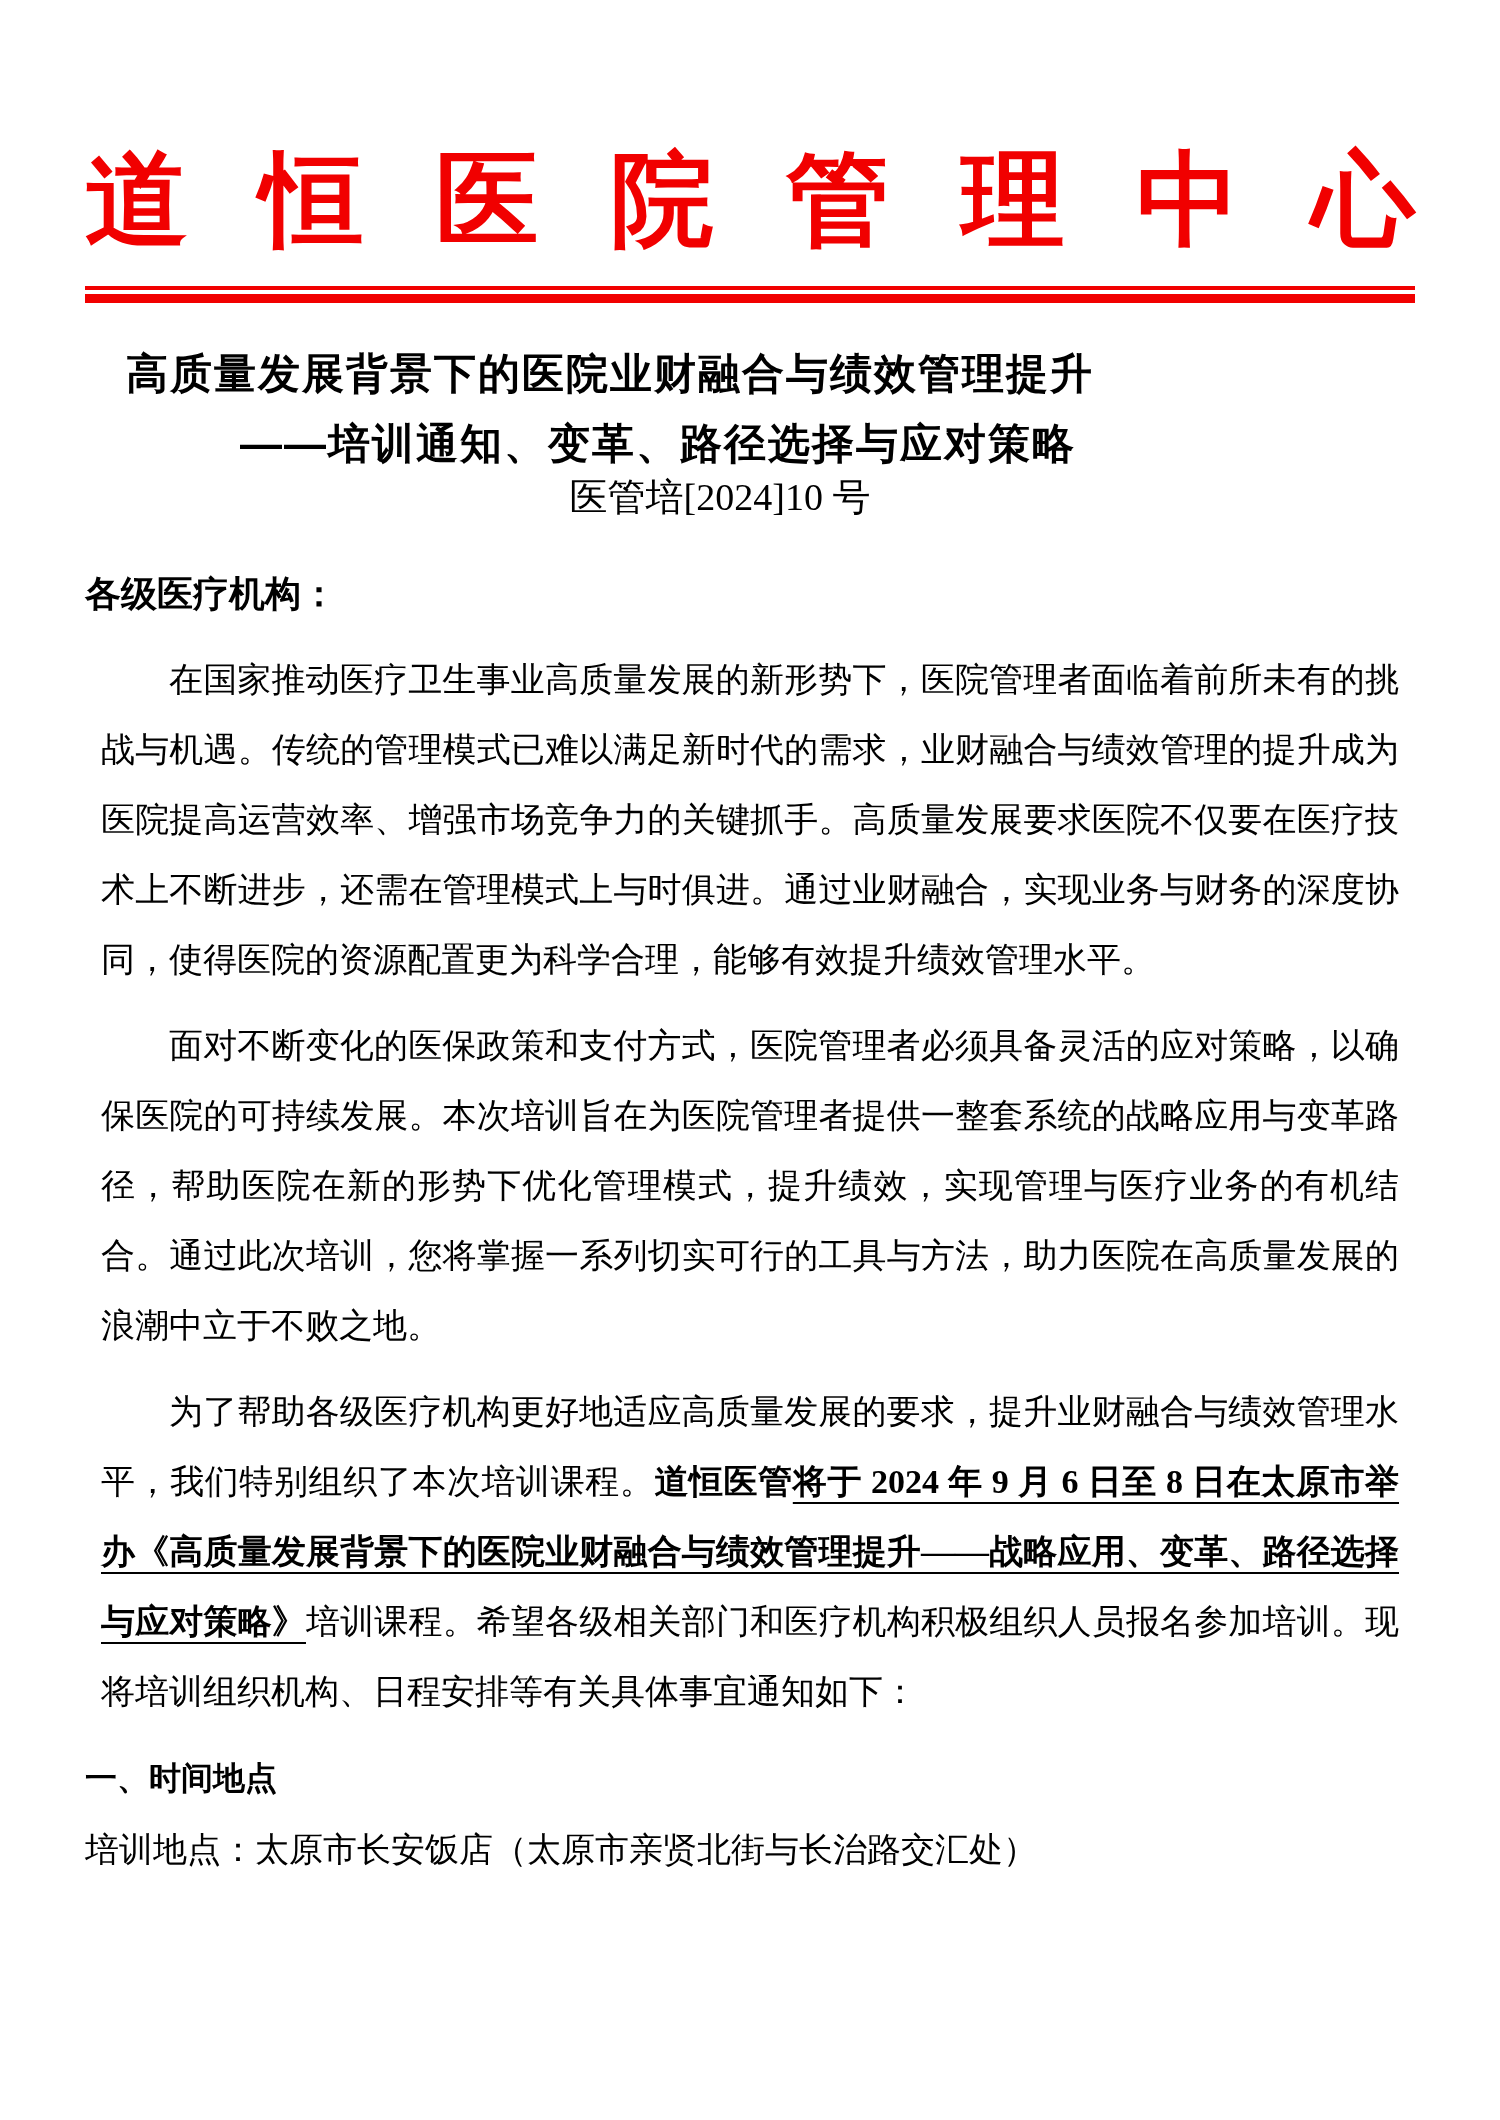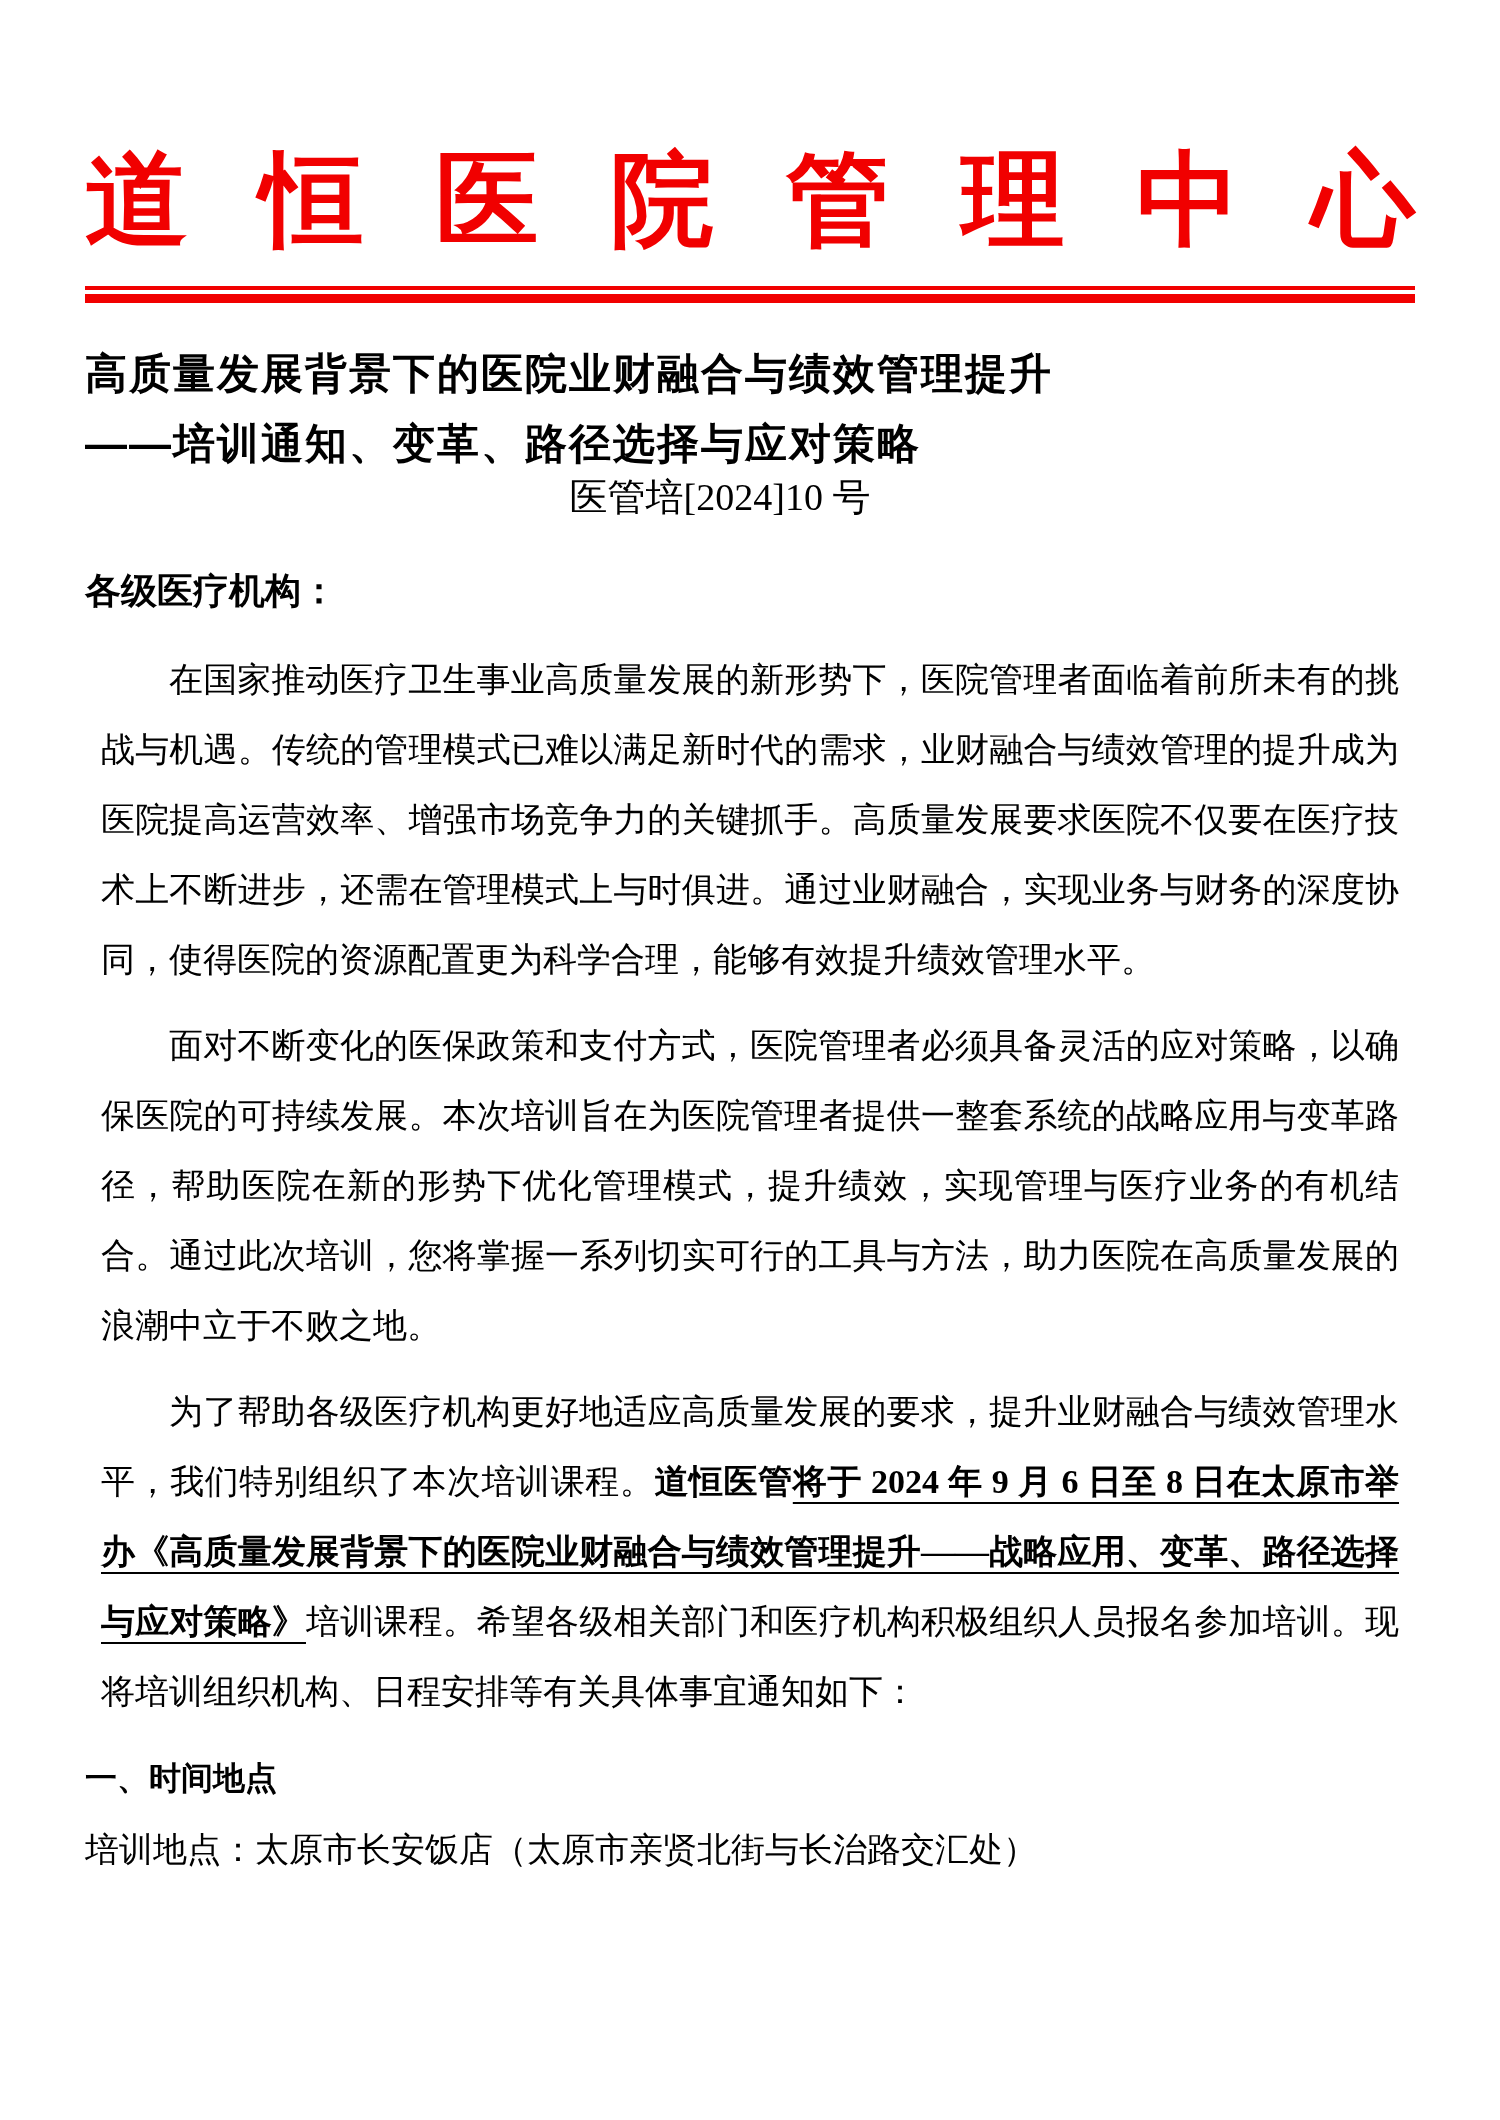--- a/index.html
+++ b/index.html
@@ -41,45 +41,46 @@
   }
   .rule-thick {
     margin-top: 4px;
     height: 9px;
     background: var(--accent-red);
   }
   
   .title-block {
     width: 950px;
     margin-top: 36px;
-    text-align: left;
+    text-align: right;
     font-family: "Liberation Sans", sans-serif;
     font-weight: bold;
     font-size: 42px;
     line-height: 70px;
     letter-spacing: 2px;
+    margin-left: 41px;
   }
   .title-line { white-space: nowrap; }
   .title-line-3 {
     letter-spacing: 24px;
     text-indent: 24px;
   }
   
   .doc-number {
     margin-top: 0;
     text-align: center;
     padding-right: 60px;
     font-family: "Liberation Serif", serif;
     font-size: 38px;
     line-height: 36px;
   }
   
   .salutation {
     margin-top: 44px;
-    font-family: Liberation Mono, monospace;
+    font-family: Liberation Sans, sans-serif;
     font-weight: bold;
     font-size: 36px;
     line-height: 70px;
   }
   
   .body-para {
     margin: 16px;
     font-family: "Liberation Serif", serif;
     font-size: 34px;
     line-height: 70px;

